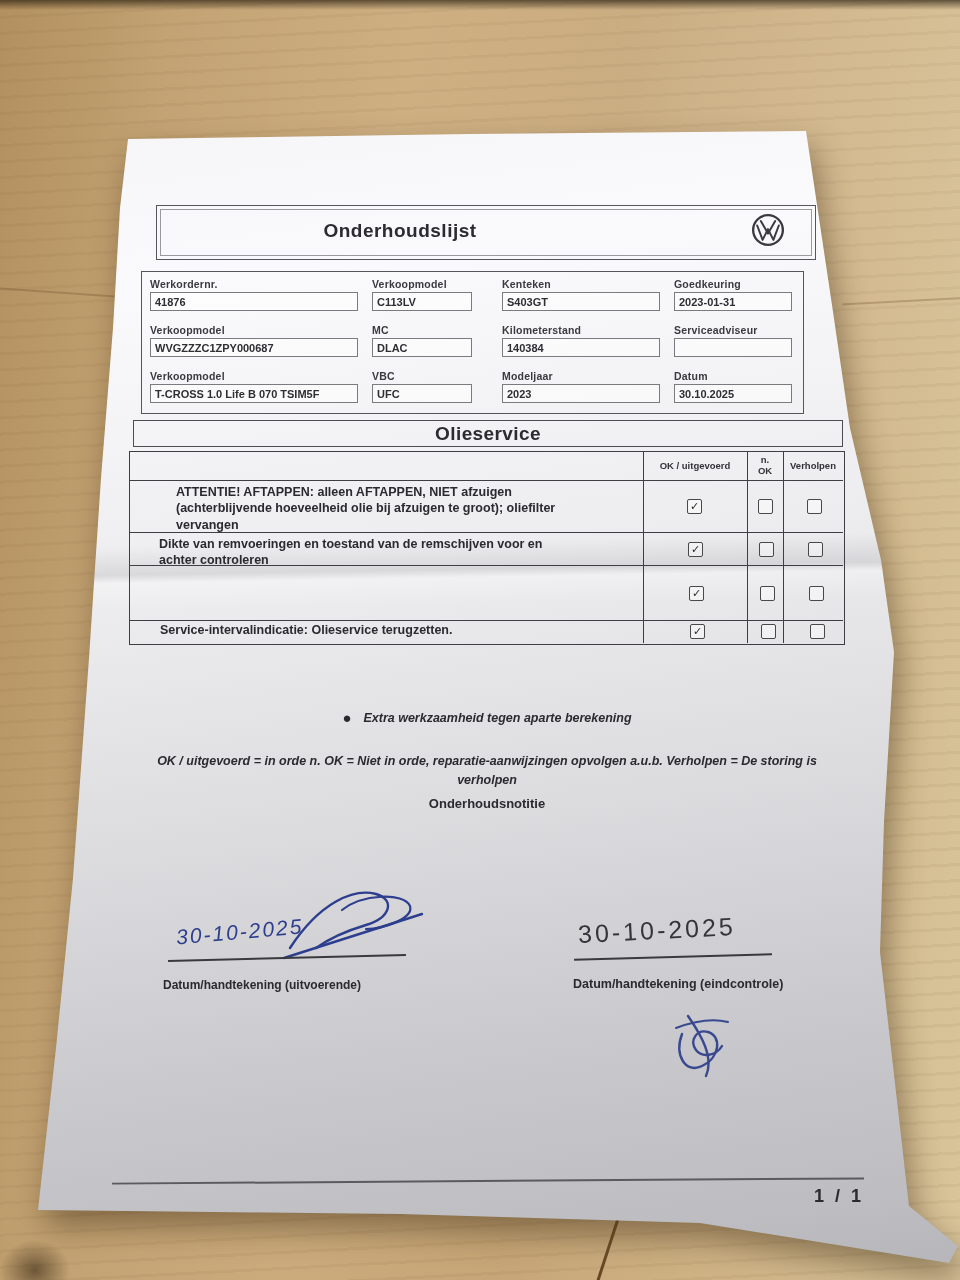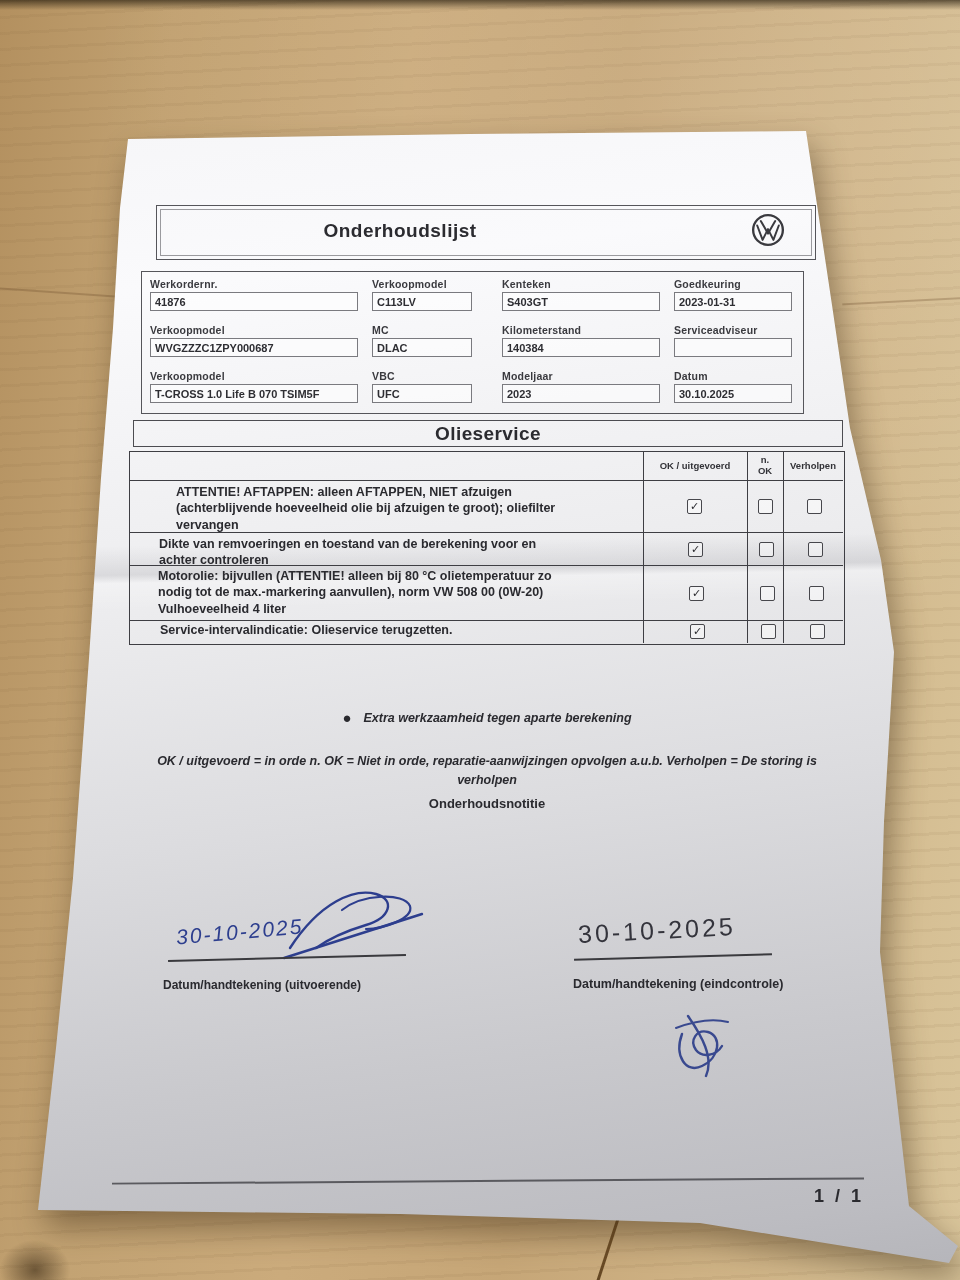--- a/index.html
+++ b/index.html
@@ -182,25 +182,22 @@
   <div class="hline h3"></div>
 
   <div class="thead th1">OK / uitgevoerd</div>
   <div class="thead th2">n.
 OK</div>
   <div class="thead th3">Verholpen</div>
 
   <div class="row-text rt1">ATTENTIE! AFTAPPEN: alleen AFTAPPEN, NIET afzuigen
 (achterblijvende hoeveelheid olie bij afzuigen te groot); oliefilter
 vervangen</div>
-  <div class="row-text rt2">Dikte van remvoeringen en toestand van de berekening voor en
+  <div class="row-text rt2">Dikte van remvoeringen en toestand van de remschijven voor en
 achter controleren</div>
-  <div class="row-text rt3">Motorolie: bijvullen (ATTENTIE! alleen bij 80 °C olietemperatuur zo
-nodig tot de max.-markering aanvullen), norm VW 508 00 (0W-20)
-Vulhoeveelheid 4 liter</div>
   <div class="row-text rt4">Service-intervalindicatie: Olieservice terugzetten.</div>
 
   <div class="cbox" style="left:687px;top:499px">✓</div>
   <div class="cbox" style="left:758px;top:499px"></div>
   <div class="cbox" style="left:807px;top:499px"></div>
 
   <div class="cbox" style="left:688px;top:542px">✓</div>
   <div class="cbox" style="left:759px;top:542px"></div>
   <div class="cbox" style="left:808px;top:542px"></div>
 

